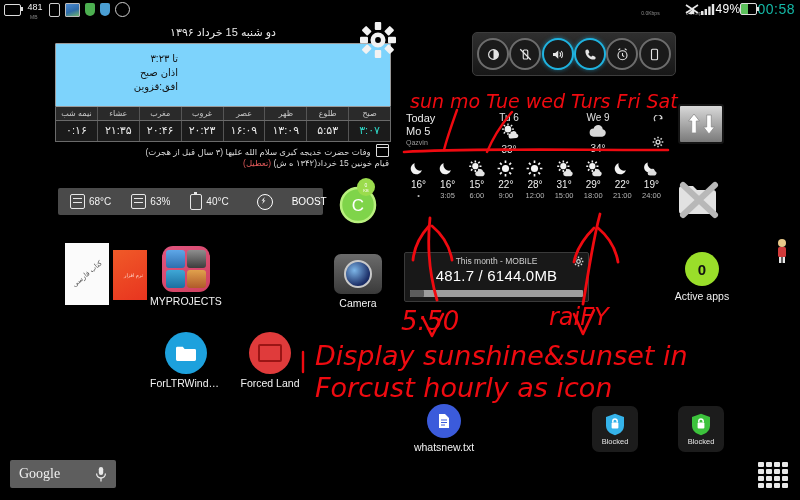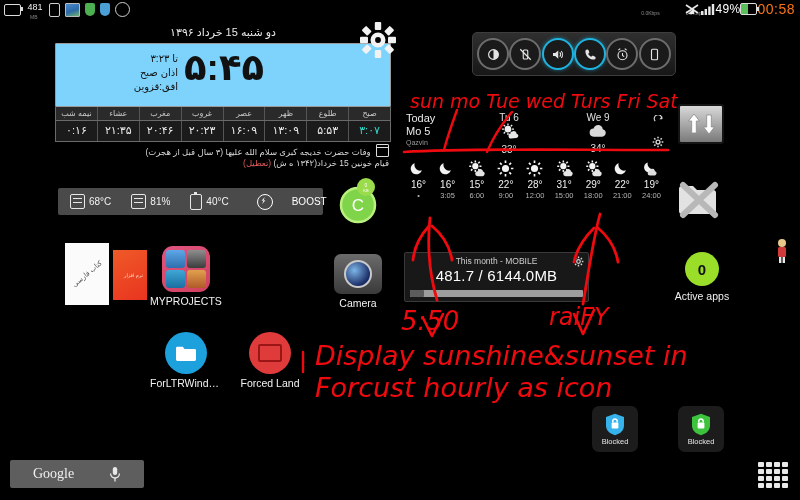--- a/index.html
+++ b/index.html
@@ -6,21 +6,21 @@
   body{width:800px;height:500px;overflow:hidden;position:relative;
        font-family:"Liberation Sans","DejaVu Sans",sans-serif;color:#fff;}
   #screen{position:absolute;left:0;top:0;width:800px;height:500px;background:#000;overflow:hidden;}
 
   
   #statusbar{position:absolute;left:0;top:0;width:800px;height:22px;background:#000;}
   .sb-left{position:absolute;left:4px;top:2px;display:flex;align-items:center;gap:5px;}
   .sb-right{position:absolute;right:5px;top:1px;display:flex;align-items:center;}
   .sb-ic{width:14px;height:14px;display:inline-block;position:relative;opacity:.95;}
   .sb-txt{font-size:12px;color:#fff;letter-spacing:.3px;}
-  .sb-clock{font-size:14px;color:#f97316;font-weight:500;letter-spacing:.5px;}
+  .sb-clock{font-size:14px;color:#14b8a6;font-weight:500;letter-spacing:.5px;}
   .sb-sub{font-size:5px;color:#8a8a8a;position:absolute;bottom:-6px;left:0;white-space:nowrap;}
   .sb-badge{font-size:9px;color:#fff;position:absolute;top:-1px;left:0;width:100%;text-align:center;}
   .ic-clip{border:1.3px solid #cfcfcf;border-radius:2px;width:9px;height:12px;margin-top:1px;}
   .ic-green{width:10px;height:13px;background:#4caf50;border-radius:2px 2px 5px 5px;}
   .ic-blue{width:10px;height:13px;background:#4a9fd4;border-radius:2px 2px 5px 5px;}
   .ic-circ{width:13px;height:13px;border:1.3px solid #cfcfcf;border-radius:50%;}
   .ic-photo{width:13px;height:12px;background:linear-gradient(160deg,#4c8ad0,#2d6aa8 55%,#6fb36f);border:1px solid #bbb;border-radius:1px;}
   .bat-sm{width:15px;height:10px;border:1.4px solid #ddd;border-radius:2px;position:relative;}
   .bat-sm:after{content:"";position:absolute;right:-3px;top:2.5px;width:2px;height:4px;background:#ddd;}
   .netspeeds{position:absolute;top:10px;right:96px;display:flex;gap:26px;align-items:center;}
@@ -140,21 +140,21 @@
   #avatar{position:absolute;left:772px;top:238px;width:20px;height:26px;}
 
   
   #activeapps{position:absolute;left:667px;top:252px;width:70px;text-align:center;}
   #aa-c{width:34px;height:34px;margin:0 auto;border-radius:50%;background:#9ade2a;
         display:flex;align-items:center;justify-content:center;font-size:15px;color:#111;font-weight:600;}
   #aa-l{font-size:10.5px;color:#f0f0f0;margin-top:4px;}
 
   
   #googlebar{position:absolute;left:10px;bottom:12px;width:88px;height:28px;background:#5e5e5e;
-             border-radius:2px;display:flex;align-items:center;justify-content:space-between;padding:0 23px;}
+             border-radius:2px;display:flex;align-items:center;justify-content:space-between;padding:0 9px;}
   #gb-t{font-family:"Liberation Serif","DejaVu Serif",serif;font-size:14px;color:#f0f0f0;}
   #drawer{position:absolute;right:12px;bottom:12px;width:30px;height:26px;
           display:grid;grid-template-columns:repeat(4,1fr);grid-template-rows:repeat(4,1fr);grid-gap:2px;}
   .dcell{background:#e8e8e8;border-radius:1px;}
 
   
   #ink{position:absolute;left:0;top:0;width:800px;height:500px;pointer-events:none;}
   .hw{fill:none;stroke:#ef0a10;stroke-linecap:round;stroke-linejoin:round;}
   .hwtxt{fill:#ef0a10;font-family:"DejaVu Sans","Liberation Sans",sans-serif;}
 </style>
@@ -198,21 +198,20 @@
   </div>
 
   <div id="prayerwrap">
     <div class="pw-date">دو شنبه 15 خرداد ۱۳۹۶</div>
     <div class="pw-main">
       <div class="pw-left">
         <div>تا ۳:۲۳</div>
         <div>اذان صبح</div>
         <div>افق:قزوین</div>
       </div>
-      <div class="pw-big">۵:۴۵</div>
     </div>
     <div class="pw-row" id="pw-head">
         <div class="pw-cell pw-h">نیمه شب</div>
         <div class="pw-cell pw-h">عشاء</div>
         <div class="pw-cell pw-h">مغرب</div>
         <div class="pw-cell pw-h">غروب</div>
         <div class="pw-cell pw-h">عصر</div>
         <div class="pw-cell pw-h">ظهر</div>
         <div class="pw-cell pw-h">طلوع</div>
         <div class="pw-cell pw-h">صبح</div>
@@ -429,21 +428,21 @@
       </div>
   </div>
 
   <div id="sysmon">
     <div class="sm-i">
       <span class="sm-chip"></span>
       <span>68°C</span>
     </div>
     <div class="sm-i" style="padding-left:20px;">
       <span class="sm-chip"></span>
-      <span>81%</span>
+      <span>63%</span>
     </div>
     <div class="sm-i" style="padding-left:20px;">
       <span class="sm-bat"></span>
       <span>40°C</span>
     </div>
     <div class="sm-div"></div>
     <div class="sm-boost">
       <span class="sm-bcirc">
         <svg viewBox="0 0 14 14" style="position:absolute;left:1px;top:1px;width:9px;height:9px;">
           <path d="M9 1.5 L4 7.5 L7 7 L5 12.5 L10 6.5 L7 7z" fill="#fff"></path>
@@ -509,20 +508,31 @@
     <div class="lbl">ForLTRWindo...</div>
   </div>
 
   <div class="appicon" style="left:234px;top:332px;">
     <div class="circ48" style="background:#e03b3b;width:42px;height:42px;">
       <span style="width:20px;height:14px;border:2.2px solid #9a1515;border-radius:2px;display:block;"></span>
     </div>
     <div class="lbl">Forced Land</div>
   </div>
 
+  <div class="appicon" style="left:408px;top:404px;">
+    <div class="circ48" style="background:#3b5bdb;width:34px;height:34px;">
+      <svg width="14" height="16" viewBox="0 0 14 16">
+        <path d="M2 1h6l4 4v10H2z" fill="#fff"></path>
+        <g stroke="#3b5bdb" stroke-width="1">
+            <path d="M4 7h6M4 9.5h6M4 12h4"></path>
+          </g>
+      </svg>
+    </div>
+    <div class="lbl">whatsnew.txt</div>
+  </div>
 
 
   <div class="blk" style="left:584px;top:406px;">
     <div class="tile">
       <span class="shield">
         <svg viewBox="0 0 20 23" width="20" height="23">
           <path d="M10 .8 19 4v8.5c0 5.2-4 8.3-9 9.7-5-1.4-9-4.5-9-9.7V4z" fill="#35b3ea"></path>
           <rect x="6.6" y="9.6" width="6.8" height="6" rx="1" fill="#fff"></rect>
           <path d="M7.8 9.6V8.2a2.2 2.2 0 014.4 0v1.4" stroke="#fff" stroke-width="1.5" fill="none"></path>
         </svg>

